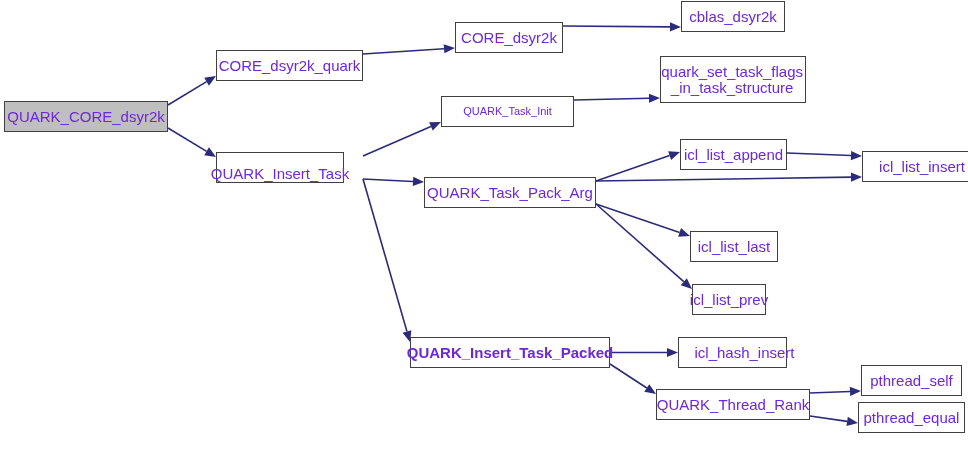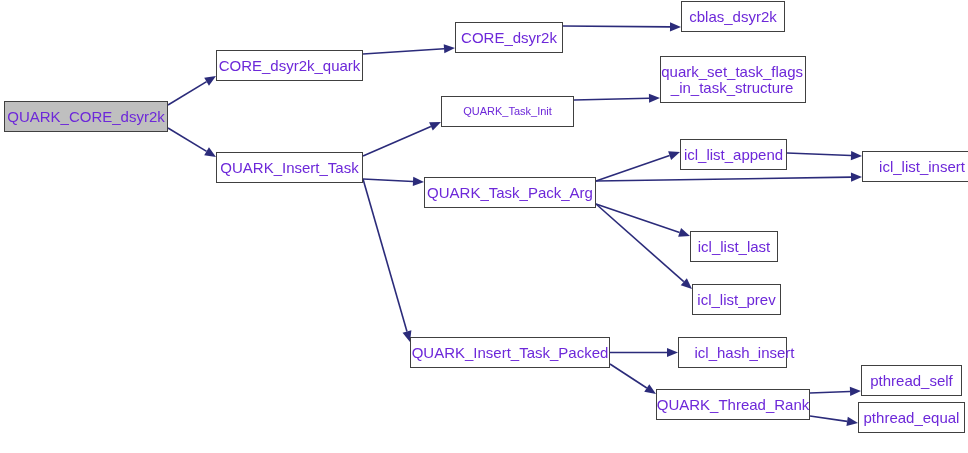--- a/index.html
+++ b/index.html
@@ -117,30 +117,30 @@
         <polygon points="861,391 850.1887021487516,396.02750820701397 849.8281949351544,386.83457426028383" fill="#2b2b7a"></polygon>
       </g>
       <g>
         <line x1="810" y1="416" x2="847.1151372083038" y2="421.412624176211" stroke="#2b2b7a" stroke-width="1.6"></line>
         <polygon points="858,423 846.4513255001739,425.9644758891021 847.7789489164338,416.8607724633199" fill="#2b2b7a"></polygon>
       </g>
     </svg>
   <div id="nodes">
       <div class="node root" style="left: 4px; top: 101px; width: 164px; height: 31px; background: rgb(191, 191, 191); border-color: rgb(64, 64, 64); font-size: 15px;"><span class="label">QUARK_CORE_dsyr2k</span></div>
       <div class="node" style="left: 216px; top: 50px; width: 147px; height: 31px; background: rgb(255, 255, 255); border-color: rgb(64, 64, 64); font-size: 15px;"><span class="label">CORE_dsyr2k_quark</span></div>
-      <div class="node" style="left: 216px; top: 152px; width: 147px; height: 31px; background: rgb(255, 255, 255); border-color: rgb(64, 64, 64); font-size: 15px;"><span class="label">QUARK_Insert_Task</span></div>
+      <div class="node" style="left: 216px; top: 152px; width: 128px; height: 31px; background: rgb(255, 255, 255); border-color: rgb(64, 64, 64); font-size: 15px; align-items: flex-end;"><span class="label">QUARK_Insert_Task</span></div>
       <div class="node" style="left: 455px; top: 22px; width: 108px; height: 31px; background: rgb(255, 255, 255); border-color: rgb(64, 64, 64); font-size: 15px;"><span class="label">CORE_dsyr2k</span></div>
       <div class="node" style="left: 441px; top: 96px; width: 133px; height: 31px; background: rgb(255, 255, 255); border-color: rgb(64, 64, 64); font-size: 11px;"><span class="label">QUARK_Task_Init</span></div>
       <div class="node" style="left: 424px; top: 177px; width: 172px; height: 31px; background: rgb(255, 255, 255); border-color: rgb(64, 64, 64); font-size: 15px;"><span class="label">QUARK_Task_Pack_Arg</span></div>
-      <div class="node" style="left: 410px; top: 337px; width: 200px; height: 31px; background: rgb(255, 255, 255); border-color: rgb(64, 64, 64); font-size: 15px;"><span class="label">QUARK_Insert_Task_Packed</span></div>
+      <div class="node" style="left: 410px; top: 337px; width: 200px; height: 31px; background: rgb(255, 255, 255); border-color: rgb(64, 64, 64); font-size: 15px; font-weight: bold;"><span class="label">QUARK_Insert_Task_Packed</span></div>
       <div class="node" style="left: 681px; top: 1px; width: 104px; height: 31px; background: rgb(255, 255, 255); border-color: rgb(64, 64, 64); font-size: 15px;"><span class="label">cblas_dsyr2k</span></div>
       <div class="node" style="left: 660px; top: 56px; width: 146px; height: 47px; background: rgb(255, 255, 255); border-color: rgb(64, 64, 64); font-size: 15px; justify-content: flex-end;"><span class="label">quark_set_task_flags
 _in_task_structure</span></div>
       <div class="node" style="left: 680px; top: 126px; width: 107px; height: 31px; background: rgb(255, 255, 255); border-color: rgb(64, 64, 64); font-size: 15px; margin-top: 13px;"><span class="label">icl_list_append</span></div>
       <div class="node" style="left: 862px; top: 151px; width: 120px; height: 31px; background: rgb(255, 255, 255); border-color: rgb(64, 64, 64); font-size: 15px;"><span class="label">icl_list_insert</span></div>
       <div class="node" style="left: 690px; top: 231px; width: 88px; height: 31px; background: rgb(255, 255, 255); border-color: rgb(64, 64, 64); font-size: 15px;"><span class="label">icl_list_last</span></div>
-      <div class="node" style="left: 692px; top: 284px; width: 89px; height: 31px; background: rgb(255, 255, 255); border-color: rgb(64, 64, 64); font-size: 15px;"><span class="label">icl_list_prev</span></div>
+      <div class="node" style="left: 692px; top: 284px; width: 74px; height: 31px; background: rgb(255, 255, 255); border-color: rgb(64, 64, 64); font-size: 15px;"><span class="label">icl_list_prev</span></div>
       <div class="node" style="left: 678px; top: 337px; width: 109px; height: 31px; background: rgb(255, 255, 255); border-color: rgb(64, 64, 64); font-size: 15px; padding-left: 24px;"><span class="label">icl_hash_insert</span></div>
       <div class="node" style="left: 656px; top: 389px; width: 154px; height: 31px; background: rgb(255, 255, 255); border-color: rgb(64, 64, 64); font-size: 15px;"><span class="label">QUARK_Thread_Rank</span></div>
       <div class="node" style="left: 861px; top: 365px; width: 101px; height: 31px; background: rgb(255, 255, 255); border-color: rgb(64, 64, 64); font-size: 15px;"><span class="label">pthread_self</span></div>
       <div class="node" style="left: 858px; top: 402px; width: 107px; height: 31px; background: rgb(255, 255, 255); border-color: rgb(64, 64, 64); font-size: 15px;"><span class="label">pthread_equal</span></div>
     </div>
 </div>
 
 </body></html>

